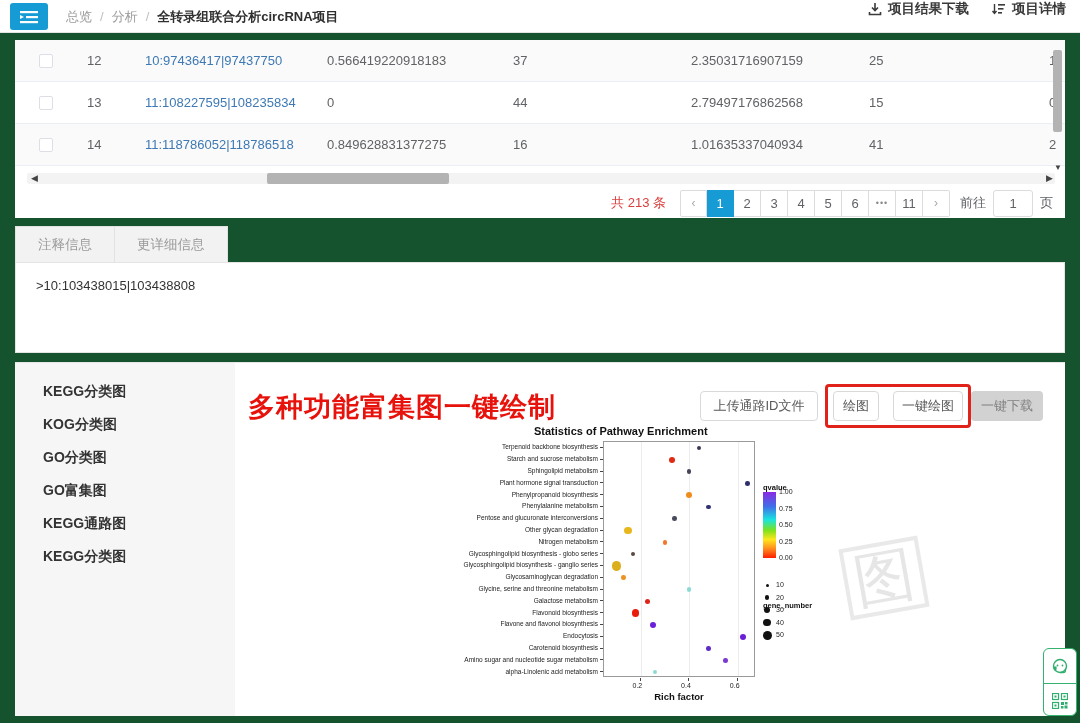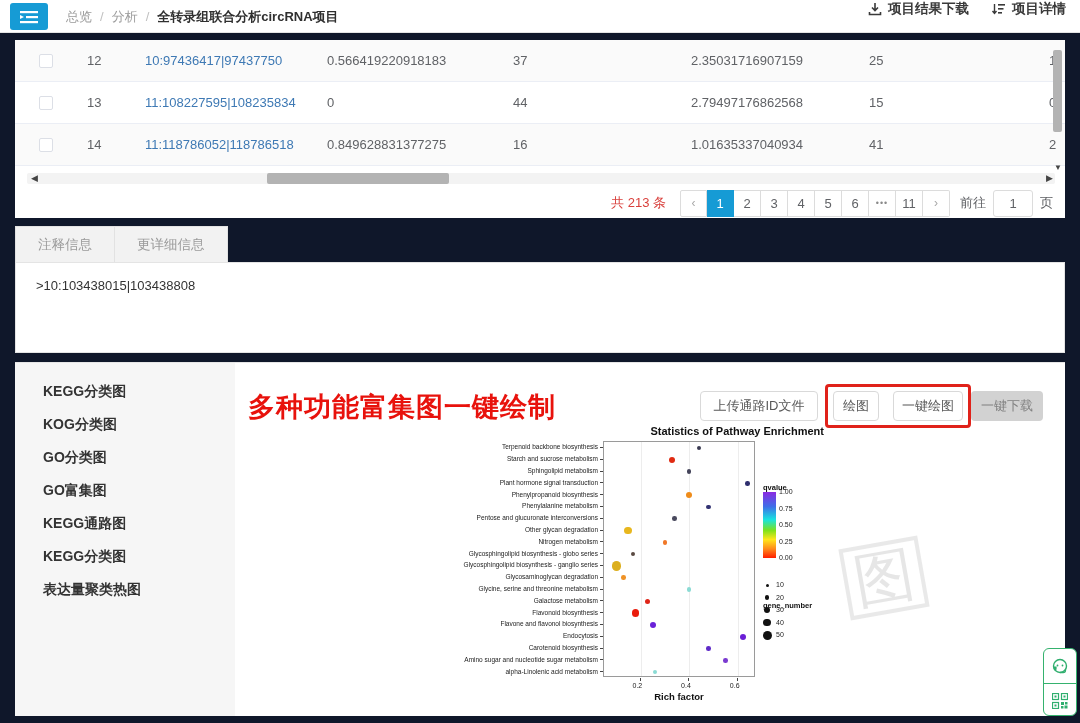--- a/index.html
+++ b/index.html
@@ -1,17 +1,17 @@
 <!DOCTYPE html>
 <html><head>
 <meta charset="utf-8">
 <style>
   * { margin:0; padding:0; box-sizing:border-box; }
   html,body { width:1080px; height:723px; font-family:"Liberation Sans","DejaVu Sans",sans-serif; background:#f0f0f0; overflow:hidden; }
-  .screen { position:relative; width:1080px; height:723px; background:#0f172a; }
+  .screen { position:relative; width:1080px; height:723px; background:#14532d; }
 
   
   .topbar { position:absolute; left:0; top:0; width:1080px; height:33px; background:#fff; border-bottom:1px solid #e4e4e4; display:flex; align-items:center; }
   .menu-btn { position:absolute; left:10px; top:3px; width:38px; height:27px; background:#169bd5; border-radius:3px; display:flex; align-items:center; justify-content:center; cursor:pointer; }
   .breadcrumb { position:absolute; left:66px; top:0; height:33px; display:flex; align-items:center; font-size:13px; color:#9b9b9b; gap:8px; }
   .breadcrumb .sep { color:#c0c0c0; }
   .breadcrumb .current { color:#2f2f2f; font-weight:bold; }
   .topbar-right { position:absolute; right:14px; top:0; height:33px; display:flex; align-items:flex-start; gap:22px; }
   .topbar-action { display:flex; align-items:center; gap:6px; font-size:13.5px; color:#3a3a3a; font-weight:600; cursor:pointer; }
 
@@ -72,21 +72,21 @@
   .headline { position:absolute; left:13px; top:26px; font-size:27px; font-weight:bold; color:#e8120c; letter-spacing:1px; }
   .toolbar-btn { position:absolute; top:28px; height:30px; border:1px solid #d9d9d9; border-radius:4px; background:#fff; font-size:13px; color:#595959; display:flex; align-items:center; justify-content:center; cursor:pointer; font-family:inherit; }
   .btn-upload { left:465px; width:118px; }
   .btn-draw { left:598px; width:46px; }
   .btn-oneclick { left:658px; width:70px; }
   .btn-download { left:736px; width:72px; background:#d2d2d2; border:none; color:#818181; }
   .toolbar-redbox { position:absolute; left:590px; top:21px; width:146px; height:44px; border:3px solid #e0221a; border-radius:4px; pointer-events:none; }
 
   
   .chart { position:absolute; left:195px; top:62px; width:410px; height:280px; }
-  .chart-title { position:absolute; left:104px; top:0; width:290px; text-align:right; font-size:11px; font-weight:bold; color:#111; }
+  .chart-title { position:absolute; left:104px; top:0; width:290px; text-align:left; font-size:11px; font-weight:bold; color:#111; }
   .plot { position:absolute; left:173px; top:16px; width:152px; height:236px; background:#fff; border:1px solid #9a9a9a; }
   .gridv { position:absolute; top:0; width:1px; height:100%; background:#ededed; }
   .dot { position:absolute; border-radius:50%; }
   .ylab { position:absolute; left:0; width:168px; text-align:right; font-size:6.5px; color:#222; line-height:7px; white-space:nowrap; }
   .ytick { position:absolute; left:170px; width:3px; height:1px; background:#444; }
   .xtick { position:absolute; width:1px; height:3px; background:#444; }
   .xlab { position:absolute; font-size:7px; color:#222; }
   .x-title { position:absolute; left:173px; width:152px; text-align:center; font-size:9.5px; font-weight:bold; color:#111; }
   .watermark { position:absolute; left:240px; top:100px; font-size:60px; color:rgba(100,100,100,0.16); transform:rotate(-10deg); border:4px solid rgba(100,100,100,0.14); padding:2px 6px; line-height:1; }
   .lg-title { position:absolute; font-size:7.5px; font-weight:bold; color:#111; }
@@ -230,23 +230,20 @@
           <span>GO分类图</span>
         </div>
         <div class="side-item">
           <span>GO富集图</span>
         </div>
         <div class="side-item">
           <span>KEGG通路图</span>
         </div>
         <div class="side-item">
           <span>KEGG分类图</span>
-        </div>
-        <div class="side-item">
-          <span>表达量聚类热图</span>
         </div>
       </div>
     <div class="content">
       <div class="headline">多种功能富集图一键绘制</div>
       <button class="toolbar-btn btn-upload">上传通路ID文件</button>
       <button class="toolbar-btn btn-draw">绘图</button>
       <button class="toolbar-btn btn-oneclick">一键绘图</button>
       <button class="toolbar-btn btn-download">一键下载</button>
       <div class="toolbar-redbox"></div>
 

